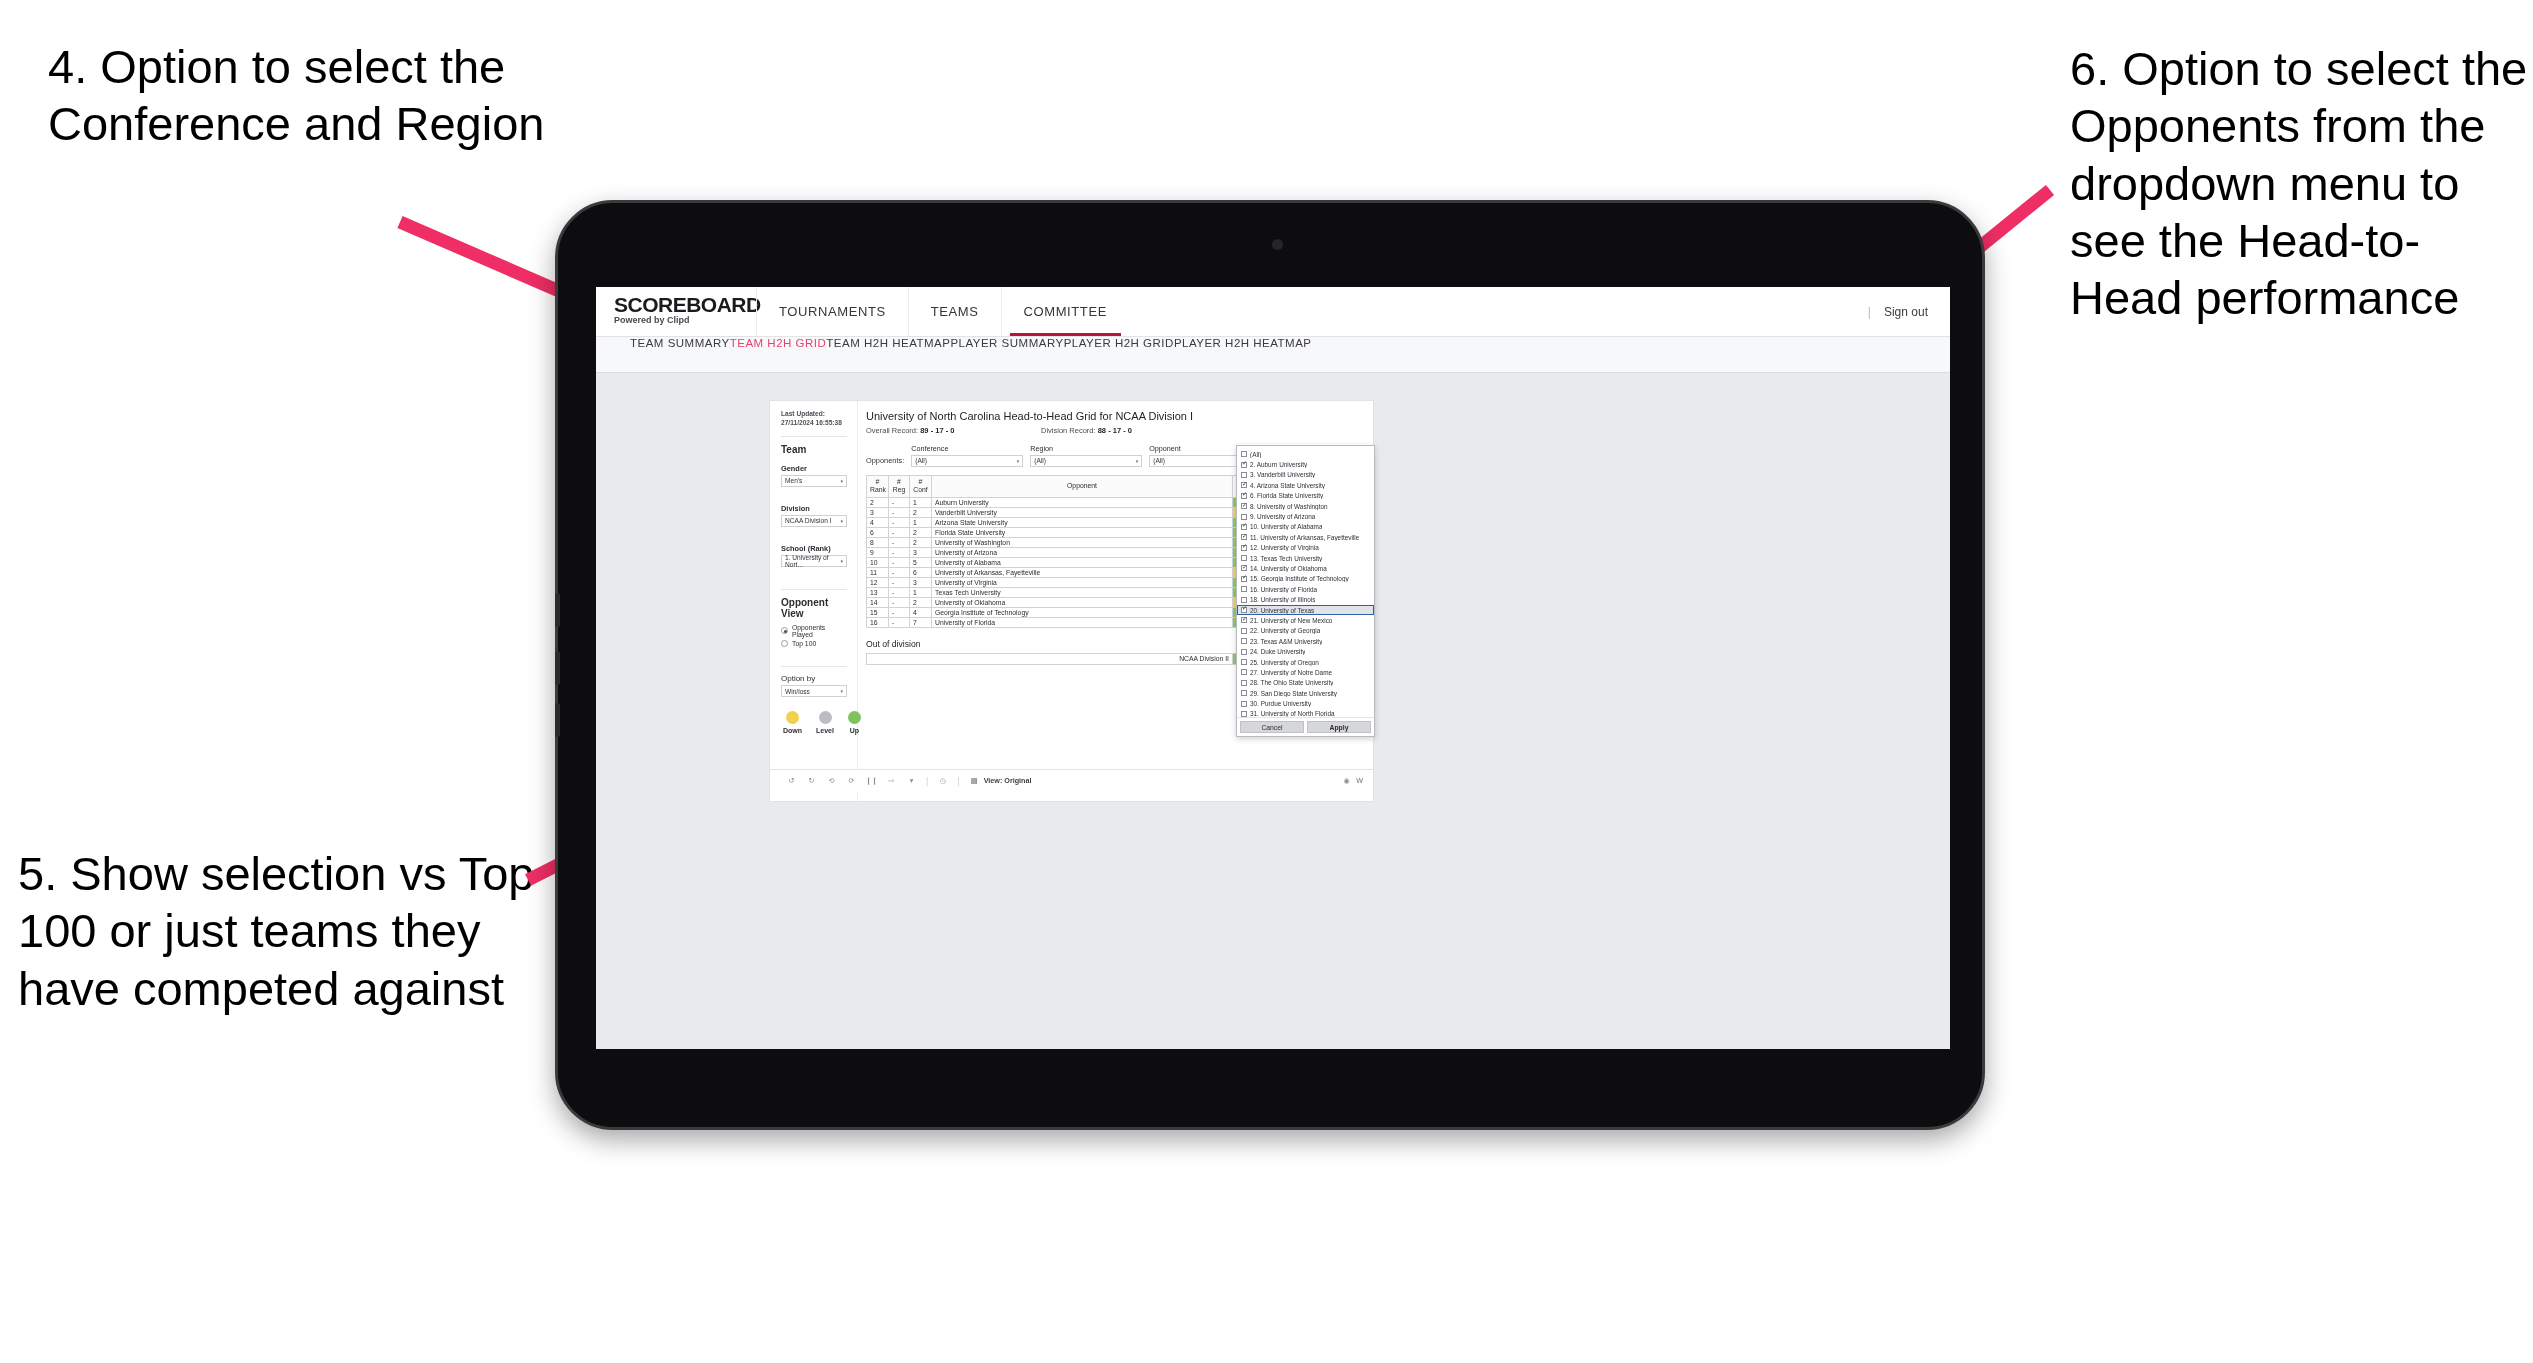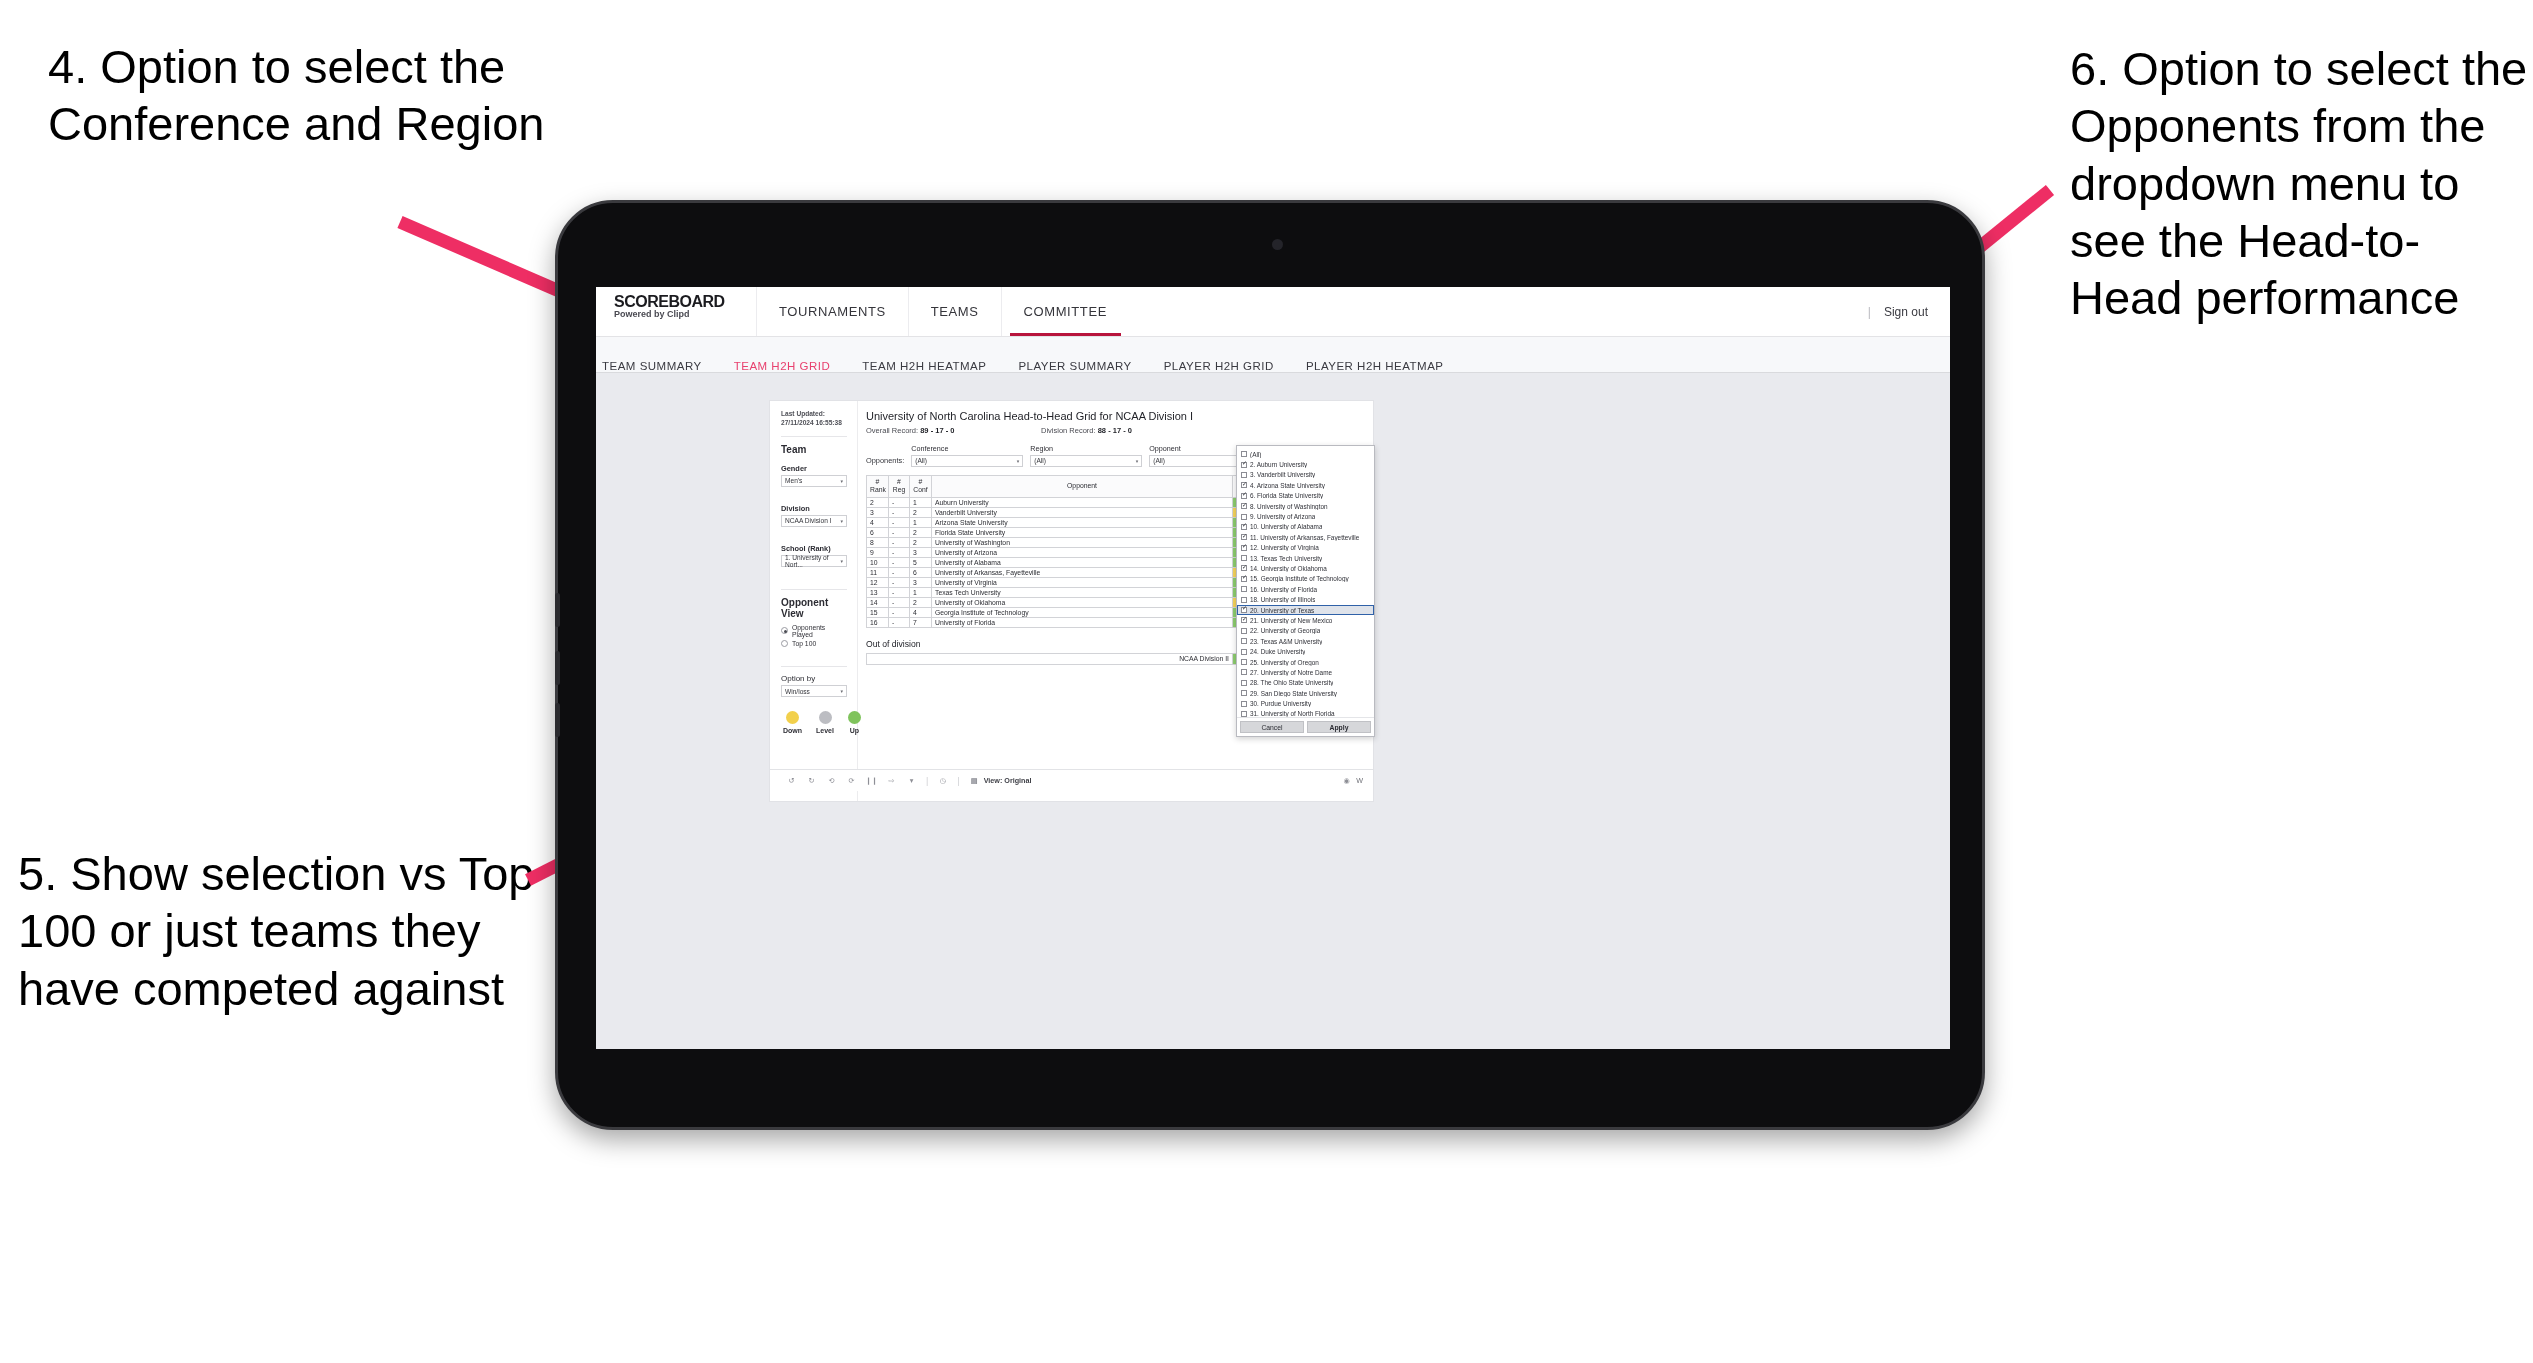--- a/index.html
+++ b/index.html
@@ -52,42 +52,42 @@
   #cam { position:absolute; left:714px; top:36px; width:11px; height:11px; border-radius:50%; background:#24242a; }
 
   
   #app-header {
     height:50px; background:#fff; border-bottom:1px solid #e3e3e6;
     display:flex; align-items:stretch; position:relative;
   }
   #brand { padding:6px 0 0 18px; width:160px; }
   #brand .logo {
     font-family:"Liberation Sans", sans-serif;
-    font-weight:bold; font-size:16px; letter-spacing:-.5px; color:#1b1b1f;
+    font-weight:bold; font-size:21px; letter-spacing:-.5px; color:#1b1b1f;
   }
   #brand .powered { font-size:9px; color:#4a4a52; font-weight:bold; margin-top:-2px; }
   .topnav { display:flex; align-items:flex-end; }
   .topnav-item {
     padding:0 22px; height:100%; display:flex; align-items:center;
     font-size:13px; letter-spacing:.6px; color:#35353b; cursor:pointer;
     position:relative; border-left:1px solid #ececef;
   }
   .topnav-item.active::after {
     content:""; position:absolute; left:8px; right:8px; bottom:0; height:3px; background:#b8143c;
   }
   #signout-wrap {
     position:absolute; right:22px; top:0; height:100%;
     display:flex; align-items:center; gap:13px; font-size:12px; color:#3b3b42;
   }
   #signout-sep { color:#b9b9c0; }
 
   
   #subnav {
     height:36px; background:#f7f8fa; border-bottom:1px solid #d9dadd;
-    display:flex; align-items:flex-end; padding-left:6px; gap:32px;
+    display:flex; align-items:flex-start; padding-left:34px; 
   }
   .subnav-item { font-size:11.5px; letter-spacing:.5px; color:#3a3a41; cursor:pointer; }
   .subnav-item.active { color:#e8416e; }
 
   
   #workspace {
     background:#e9eaee;
     height:676px; padding:28px 0 0 0; position:relative;
   }
   #viz {

